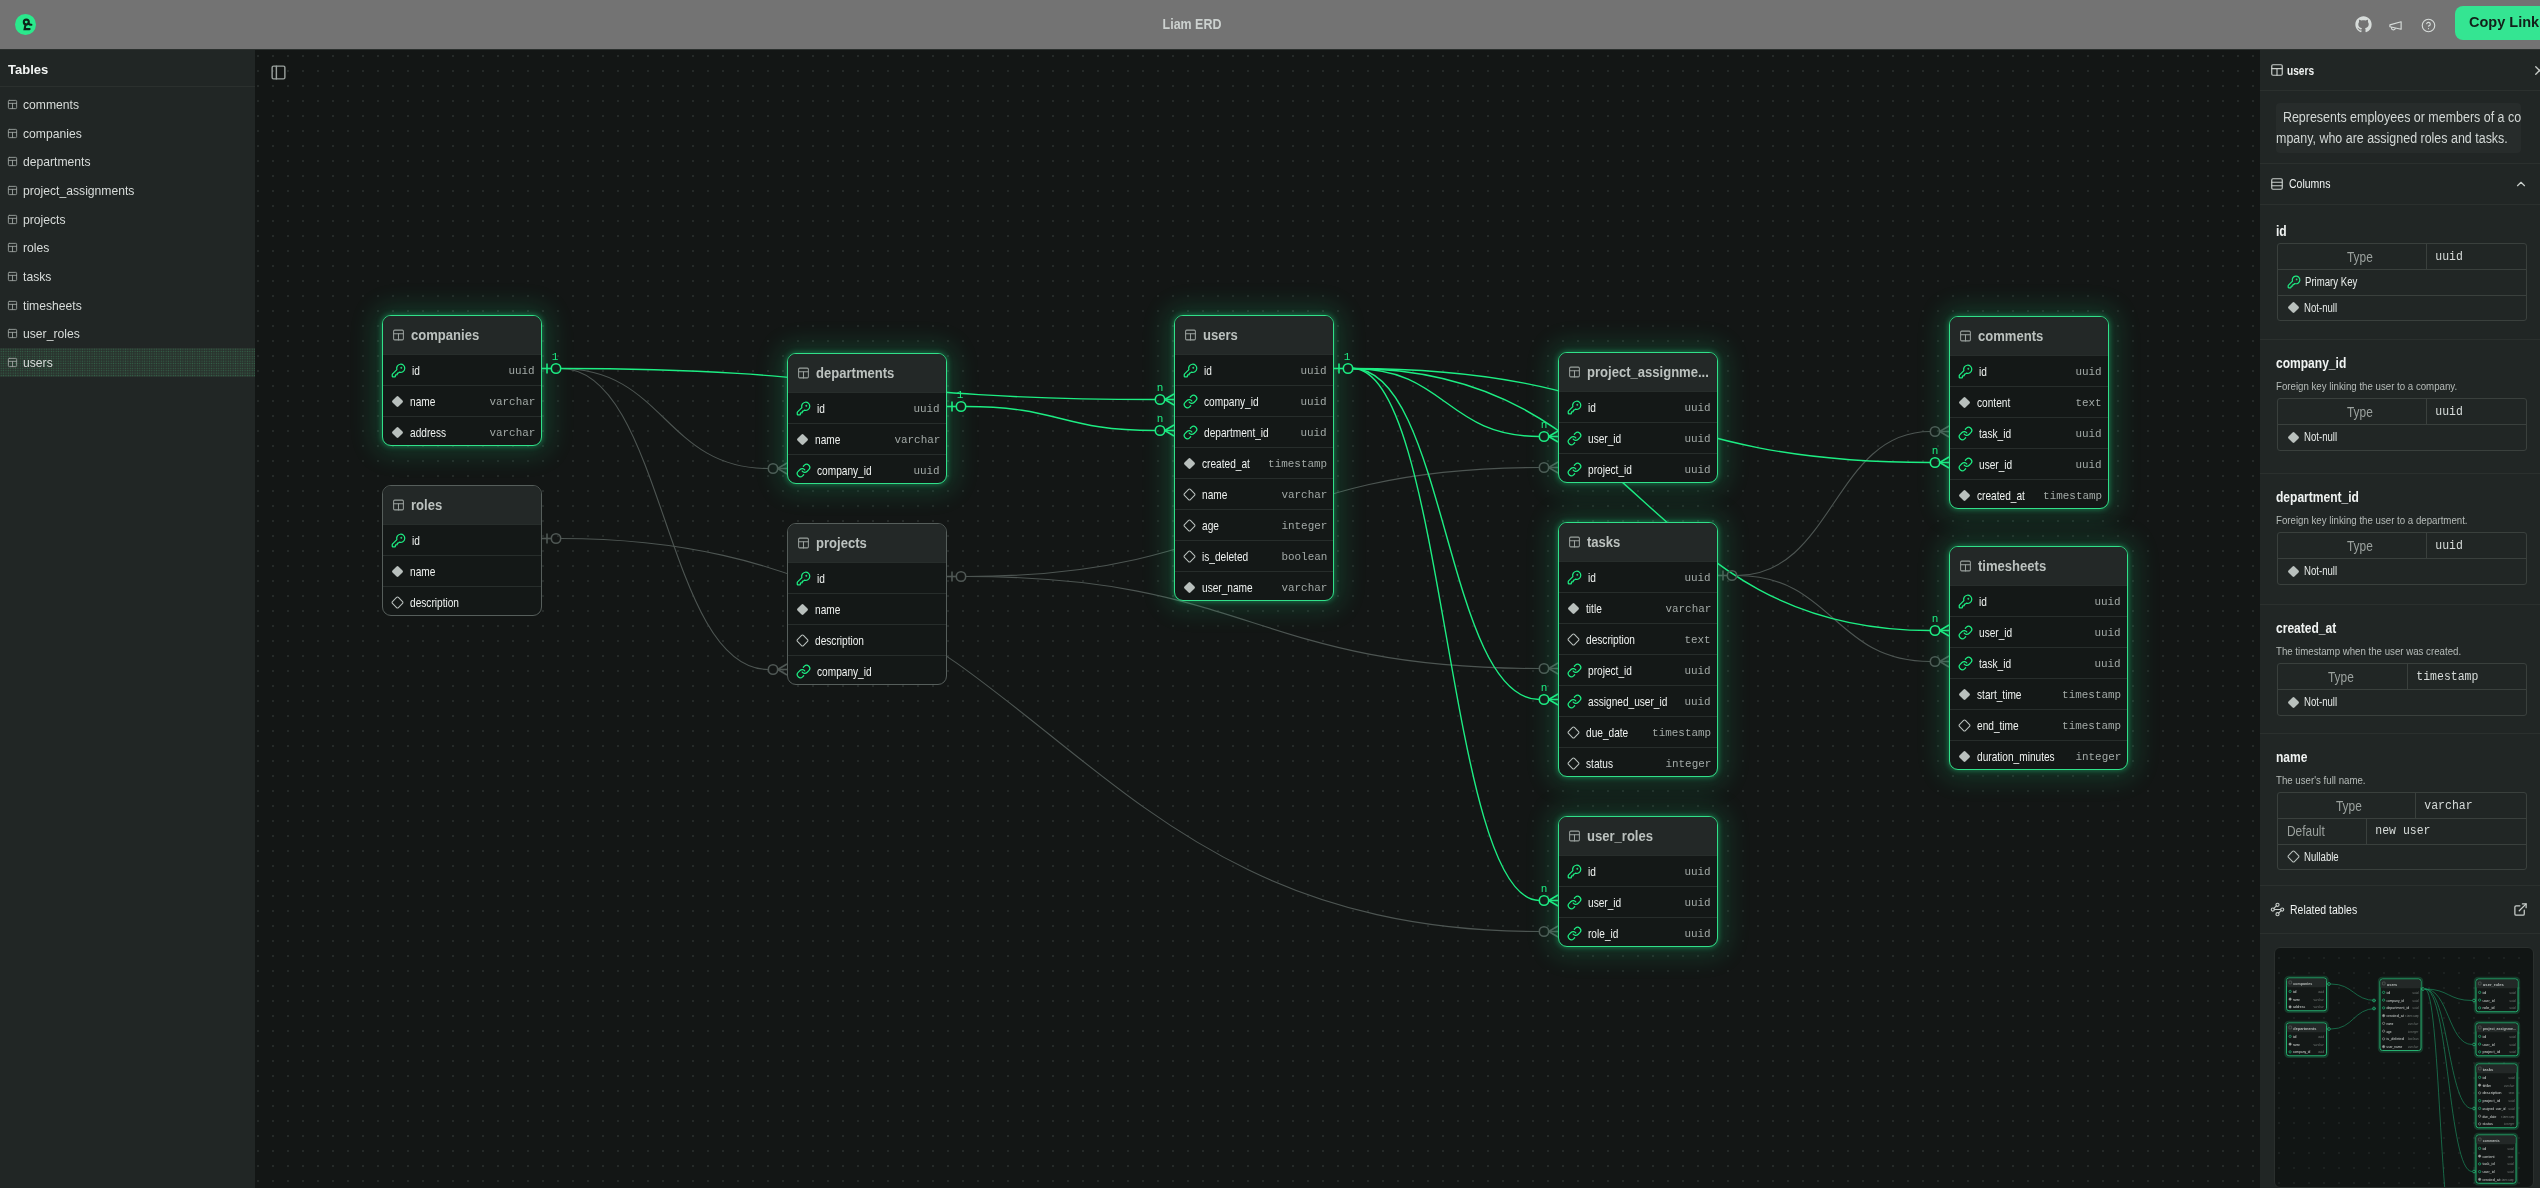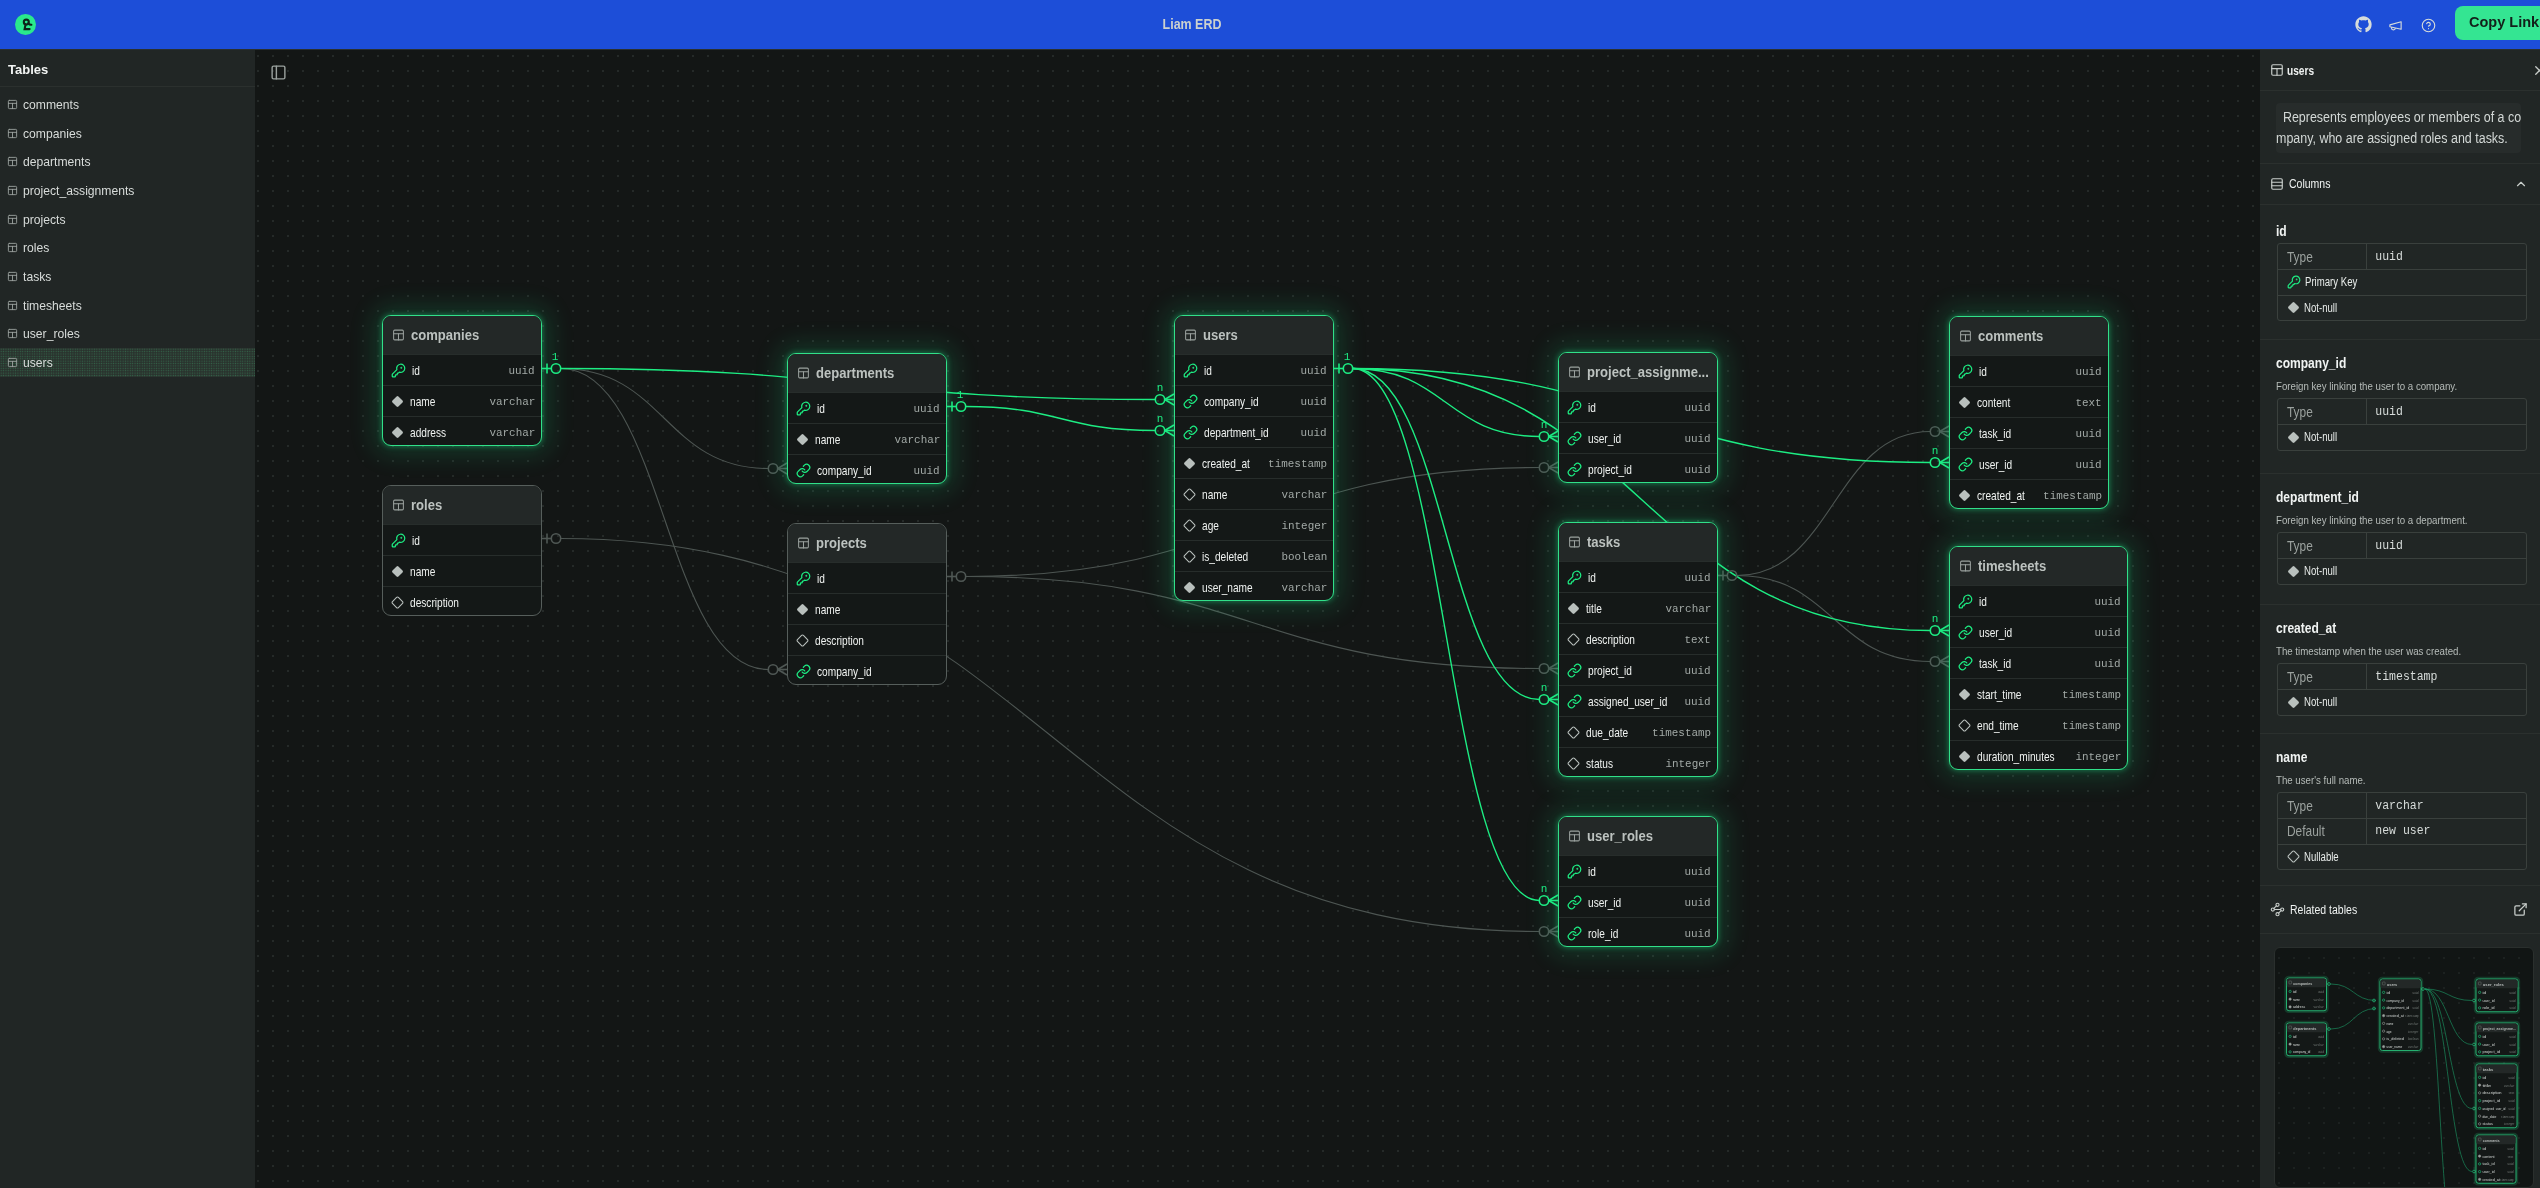--- a/index.html
+++ b/index.html
@@ -1,21 +1,21 @@
 <!DOCTYPE html>
 <html><head>
 <meta charset="utf-8">
 <style>
   * { box-sizing: border-box; margin:0; padding:0; }
   html,body { width:2540px; height:1188px; overflow:hidden; }
   body { background:#131615; font-family:"Liberation Sans",sans-serif; position:relative; color:#e4e8e6; }
   svg { display:block; }
 
   
-  #topbar { position:absolute; left:0; top:0; width:2540px; height:50px; background:#1d4ed8; border-bottom:1px solid #2b302e; z-index:30; }
+  #topbar { position:absolute; left:0; top:0; width:2540px; height:50px; background:#737373; border-bottom:1px solid #2b302e; z-index:30; }
   #logo { position:absolute; left:15px; top:14px; width:21px; height:21px; border-radius:50%; background:#2ae98c; }
   #title { position:absolute; left:1192px; top:16px; transform:translateX(-50%) scaleX(.89); font-size:14px; font-weight:700; color:#ccd1cf; }
   .tbico { position:absolute; }
   #btn-copy { position:absolute; left:2455px; top:6px; width:98px; height:34px; background:#34e592; border-radius:8px; color:#13201a; font-size:14.5px; font-weight:700; padding:8px 0 0 14px; }
 
   
   #sidebar { position:absolute; left:0; top:50px; width:255px; height:1138px; background:#212625; z-index:20; }
   #sb-head { height:37px; border-bottom:1px solid #2b302e; padding:12px 0 0 8px; font-size:13px; font-weight:700; color:#f2f4f3; }
   #sb-list { padding-top:3px; }
   .sbitem { position:relative; height:28.7px; display:flex; align-items:center; padding-left:7px; font-size:13.5px; color:#d8dcda; }
@@ -50,21 +50,21 @@
   .sechead { height:41px; display:flex; align-items:center; padding:0 7px 0 10px; font-size:12.5px; font-weight:400; color:#eff2f1; }
   .sechead svg { margin-right:5px; }
   .sechead .tx { display:inline-block; transform:scaleX(.84); transform-origin:0 50%; white-space:nowrap; }
   .colsec { overflow:hidden; }
   .collabel { font-size:14px; font-weight:700; color:#f0f3f2; padding:0 0 0 16px; line-height:16px; }
   .collabel span { display:inline-block; transform:scaleX(.86); transform-origin:0 50%; }
   .coldesc { font-size:11px; color:#b6bcb9; padding:7px 16px 0 16px; line-height:17px; white-space:nowrap; }
   .coldesc span { display:inline-block; transform:scaleX(.88); transform-origin:0 50%; }
   .ptable { margin:3px 13px 0 17px; width:250px; border:1px solid #3a403d; border-radius:3px; }
   .prow { display:flex; height:25.3px; align-items:center; border-top:1px solid #3a403d; }
-  .prow:first-child { border-top:none; }
+  .prow:first-child { border-top:none;justify-content:center; }
   .pk { width:89px; flex:none; padding-left:9px; color:#9ba19e; font-size:14px; border-right:1px solid #3a403d; align-self:stretch; display:flex; align-items:center; }
   .pk span { display:inline-block; transform:scaleX(.85); transform-origin:0 50%; white-space:nowrap; }
   .pfull span { display:inline-block; transform:scaleX(.8); transform-origin:0 50%; white-space:nowrap; }
   .pv { padding-left:9px; font-family:"Liberation Mono",monospace; font-size:12.5px; color:#d7dcda; transform:scaleX(.92); transform-origin:0 50%; }
   .pfull { display:flex; align-items:center; padding-left:9px; font-size:12px; color:#e8ecea; }
   .pfull svg { margin-right:4px; }
   #minimap { position:absolute; left:14px; top:897px; width:260px; height:241px; background:#111514; border:1px solid #2a2f2d; border-radius:6px; overflow:hidden; }
 
 </style>
 </head>

